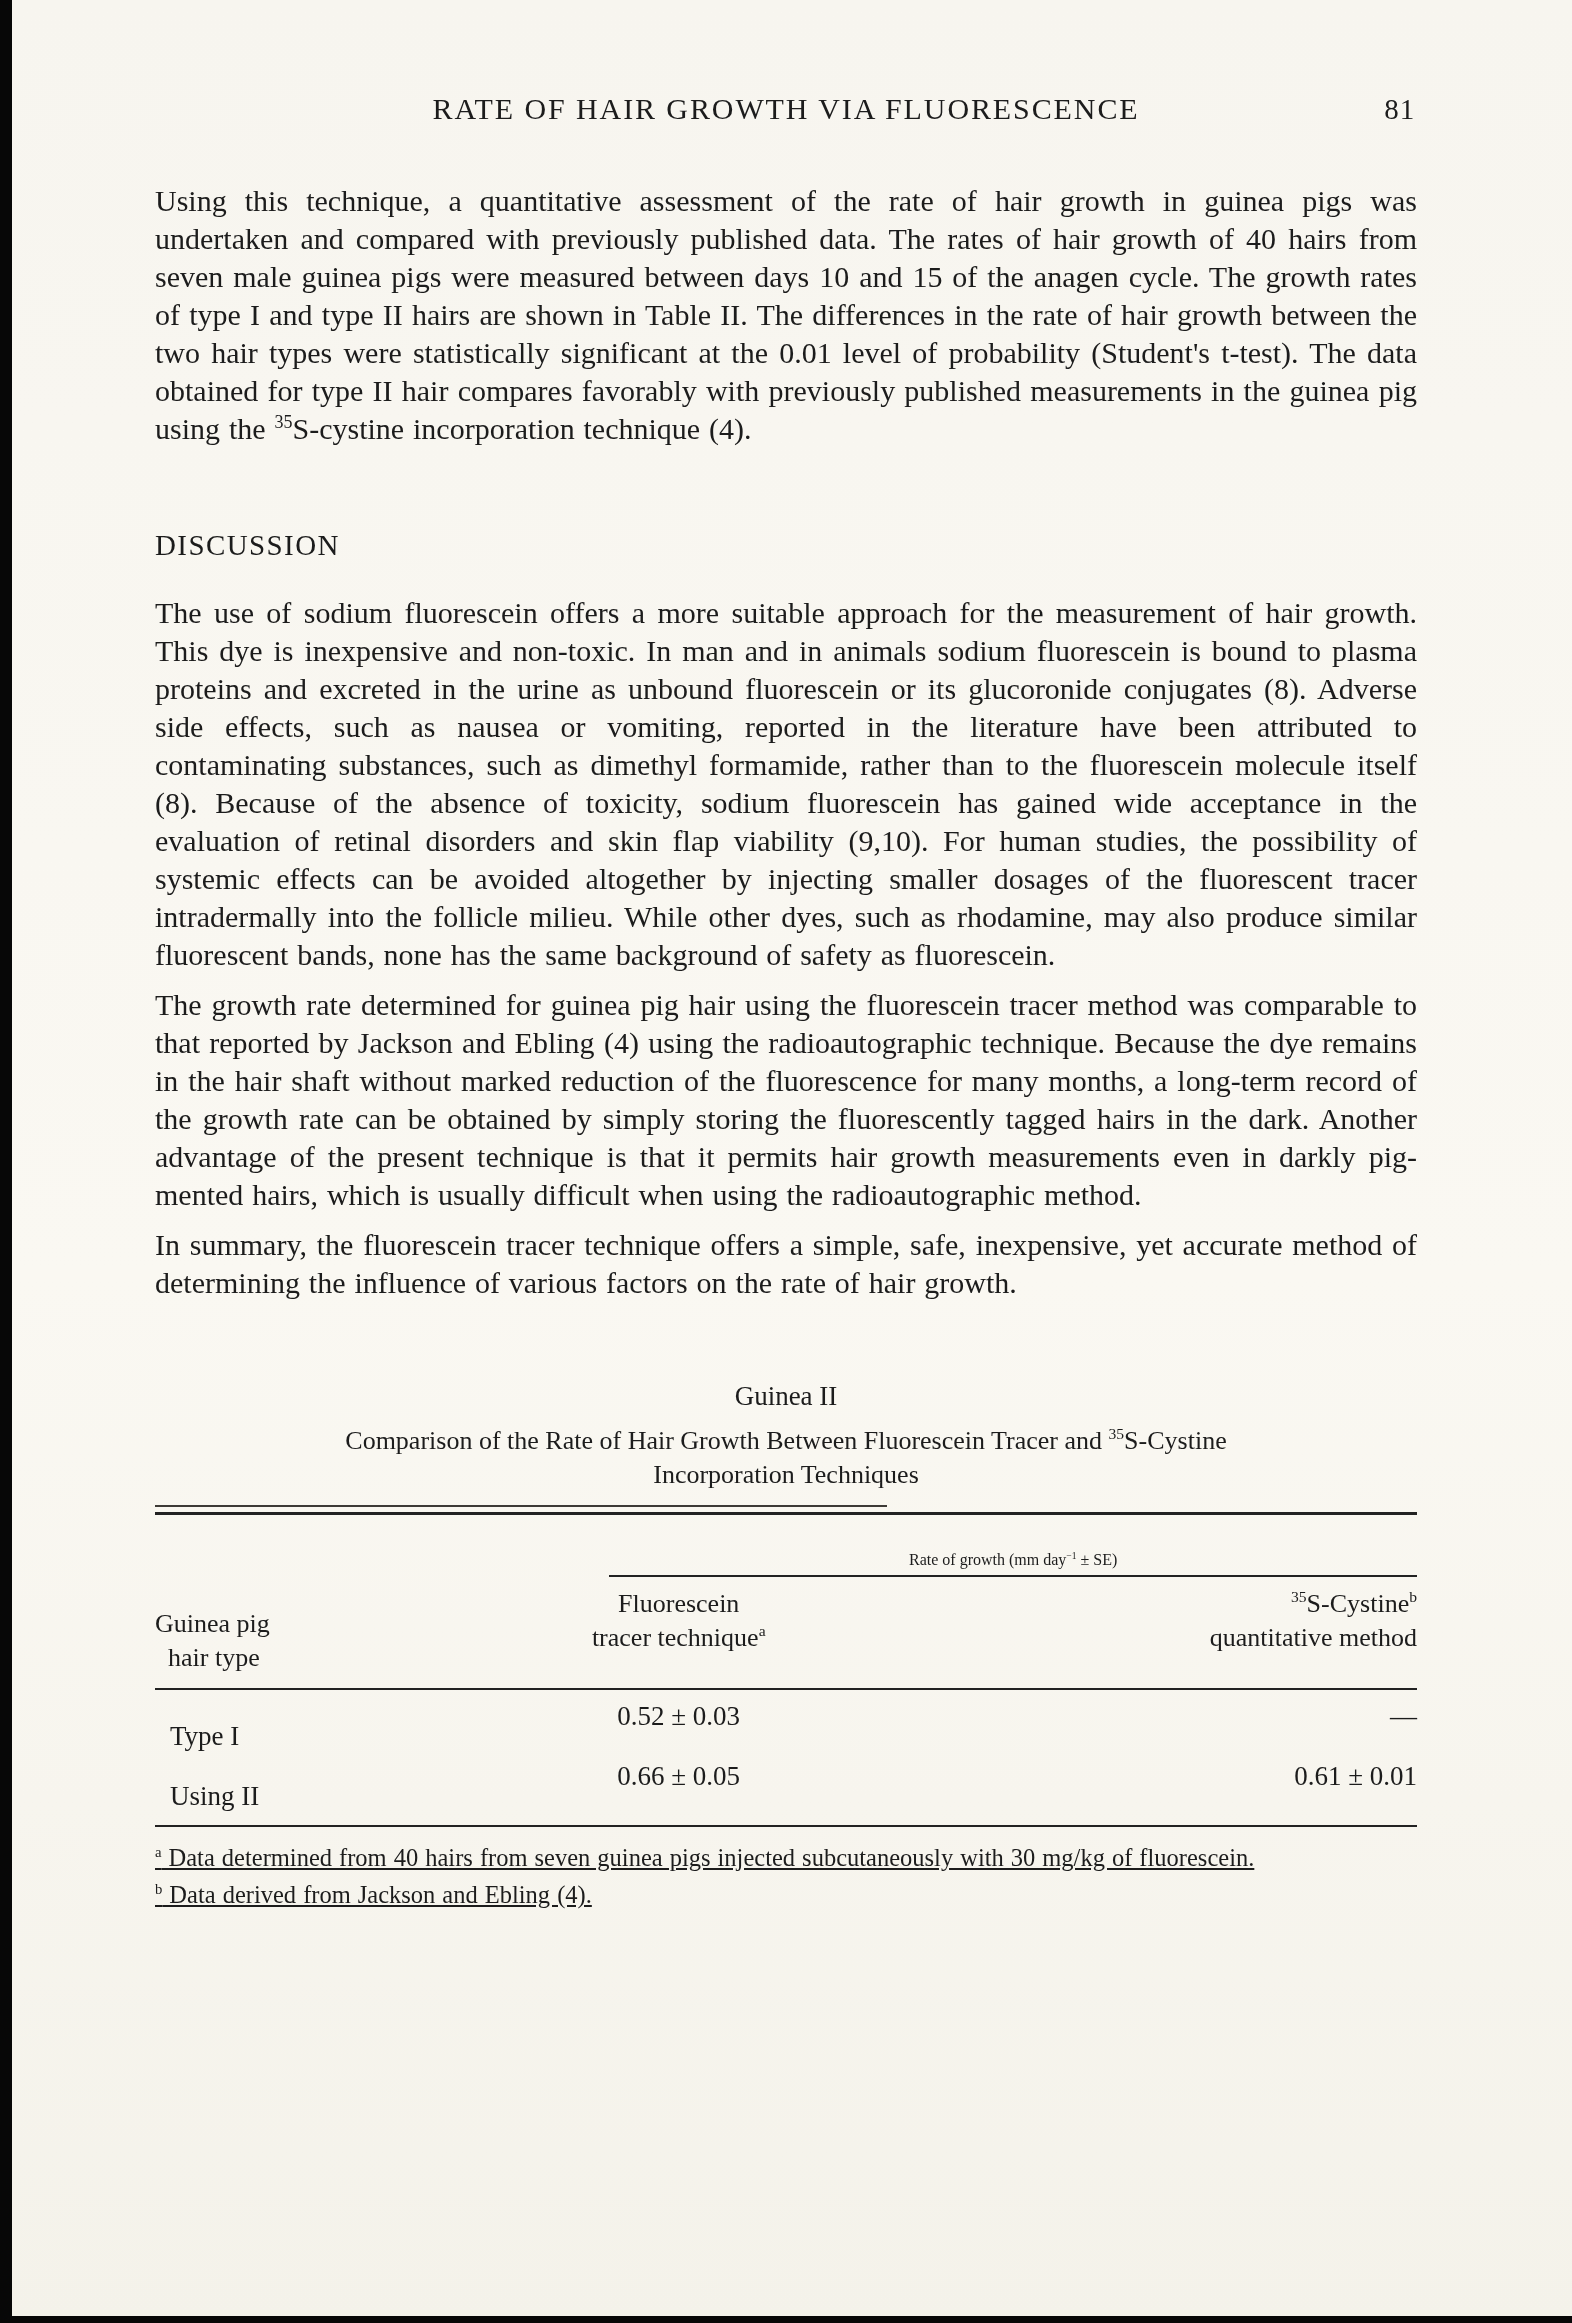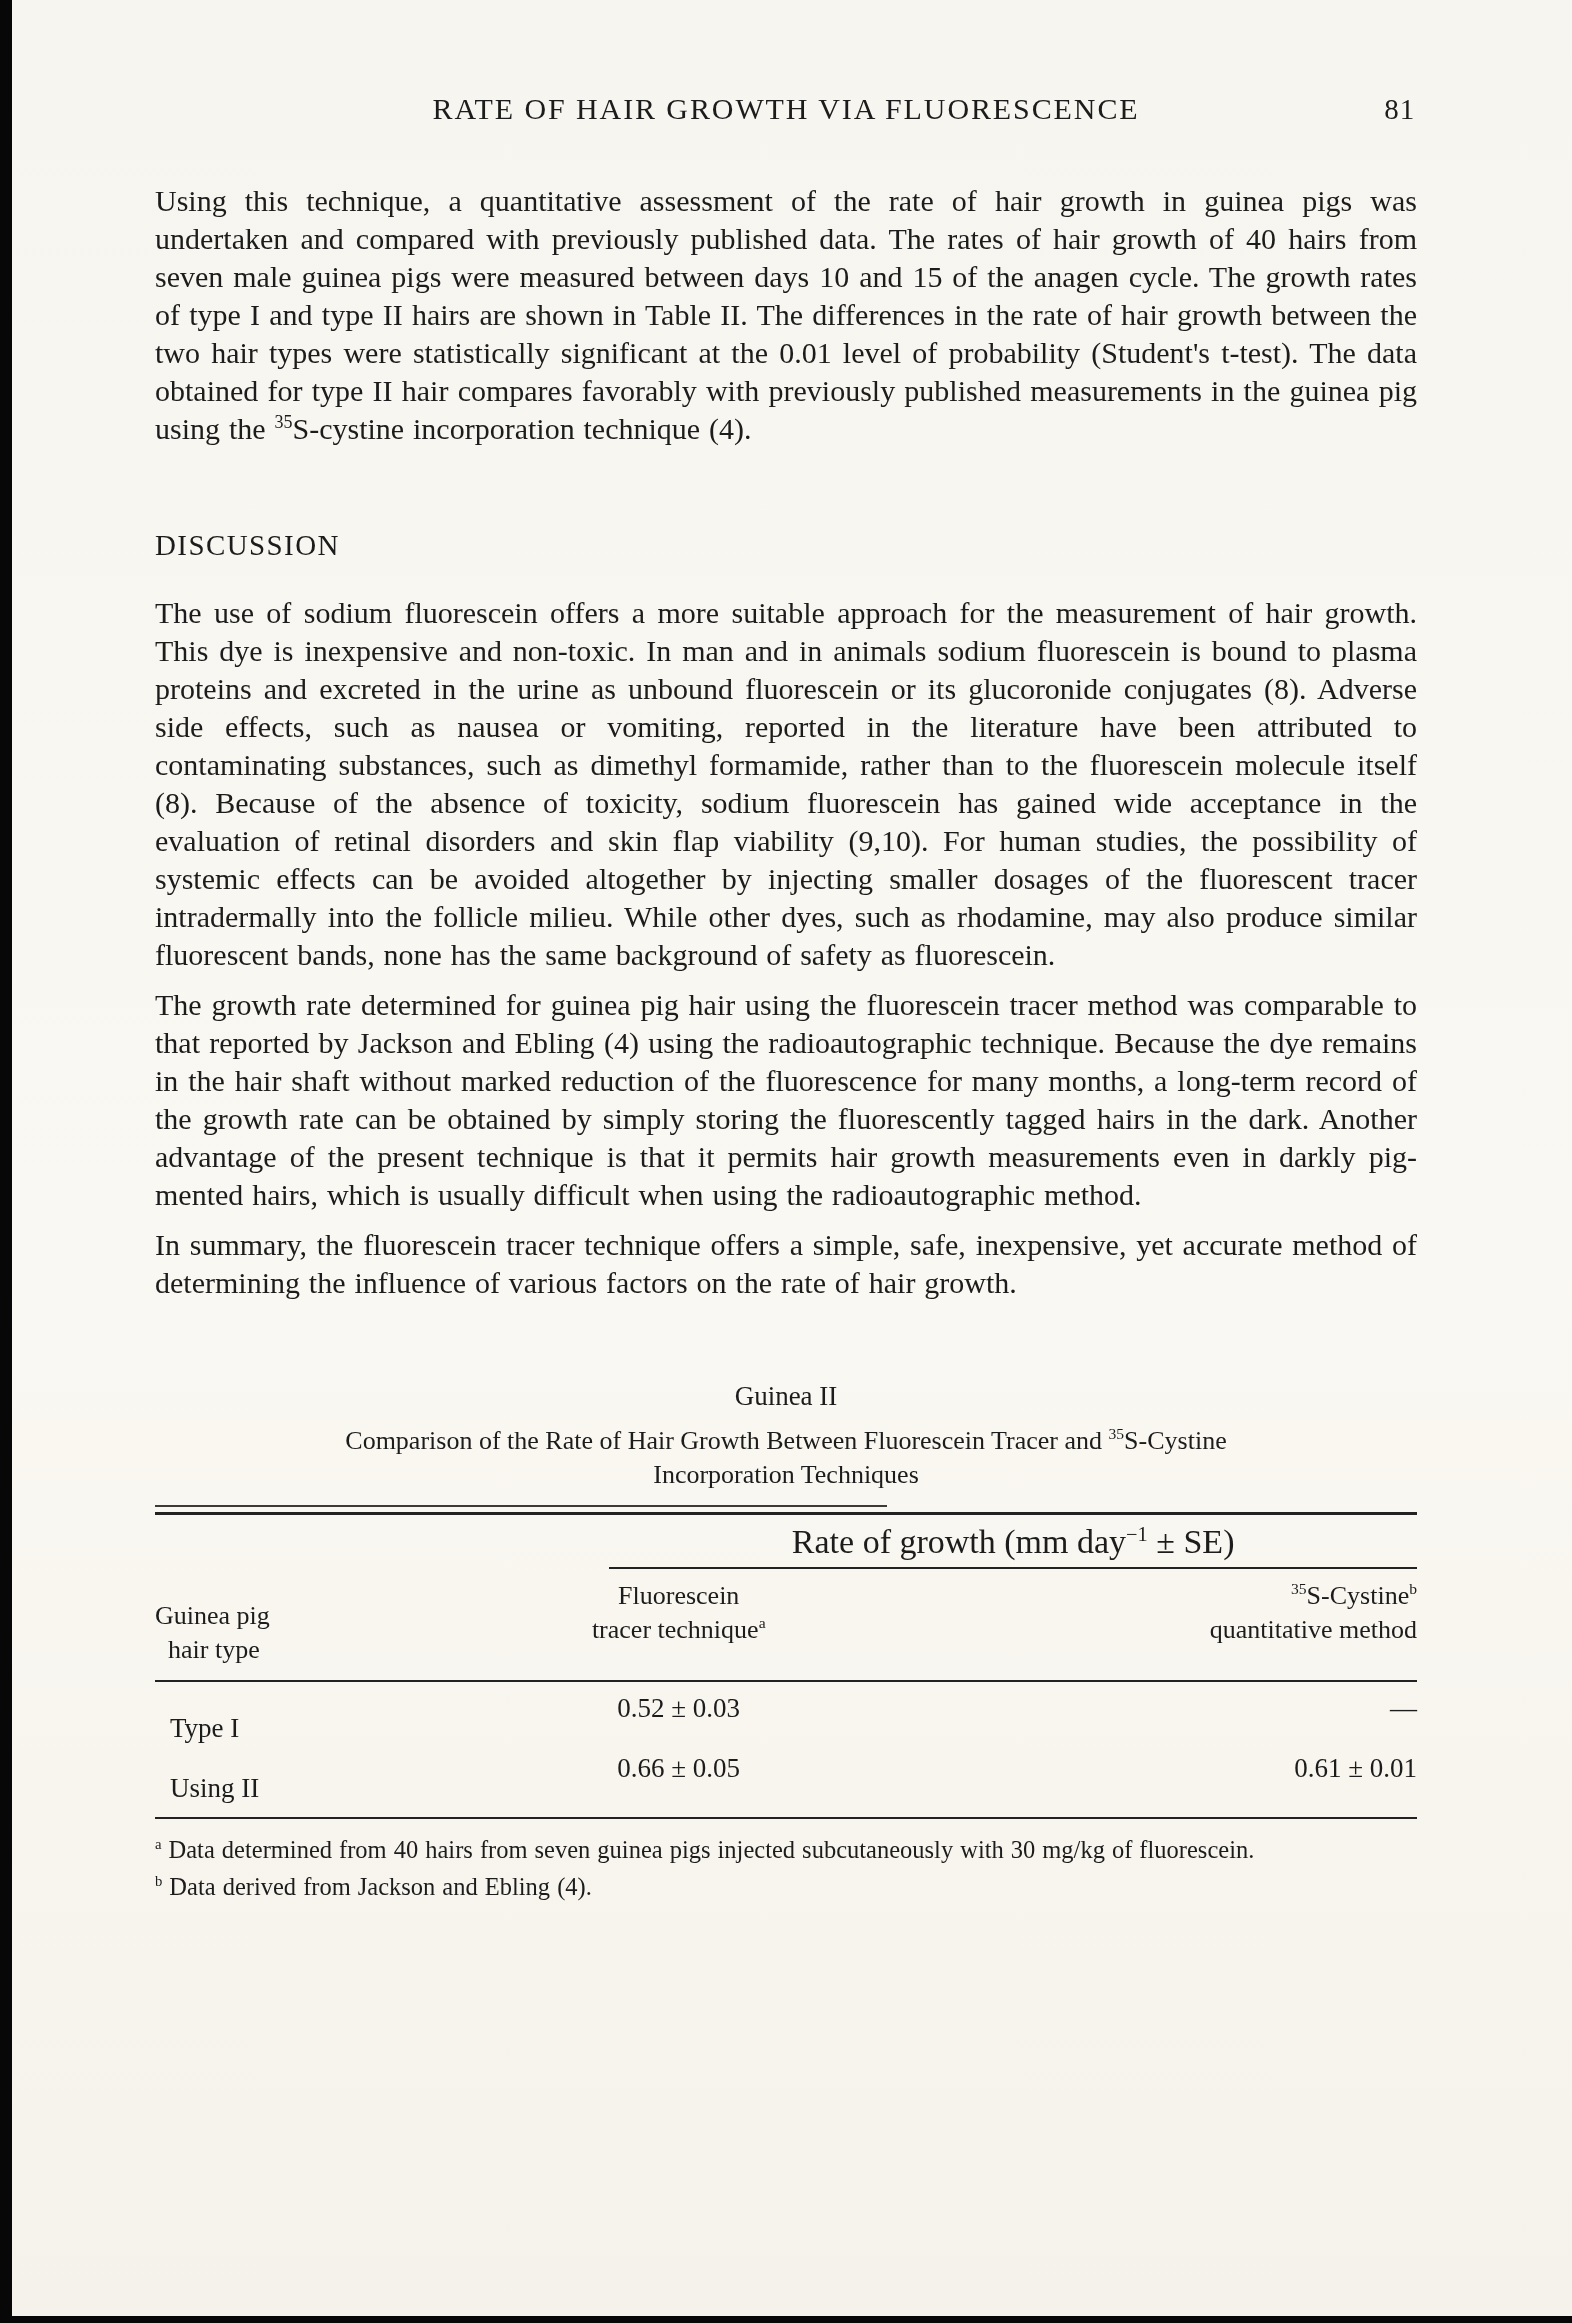--- a/index.html
+++ b/index.html
@@ -65,32 +65,33 @@
   .table-caption { text-align: center; font-size: 26px; line-height: 34px; }
   .artifact-line { width: 58%; height: 1.9px; background: #3d3a36; margin-top: 13px; }
   .rule { height: 2.8px; background: #222; }
   .rule-top { margin-top: 5.6px; }
   .spanner {
     margin-left: 36%;
     width: 64%;
     text-align: center;
     padding: 8.5px 0 5.6px;
     border-bottom: 2.4px solid #222;
-    font-size: 34px;
+    font-size: 16px;
+    margin-top: 28px;
   }
   .col-headers { display: flex; padding: 10.4px 0 12.2px; line-height: 34px; font-size: 26px; }
   .col1 { width: 26%; text-align: left; margin-top: 20px; }
   .col2 { width: 31%; text-align: center; }
   .col3 { width: 43%; text-align: right; padding-left: 22%; }
   .col-headers .col1 .l2 { padding-left: 13px; }
   .data-rows { padding: 5.6px 0 3.8px; }
   .data-row { display: flex; line-height: 40px; font-size: 27px; }
   .data-row .col1 { padding-left: 15px; }
   .rule-bottom { margin-top: 4.7px; }
-  .footnotes { margin-top: 15px; font-size: 24.5px; line-height: 32px; }
+  .footnotes { margin-top: 15px; font-size: 24.5px; line-height: 32px; text-decoration: underline; }
   .footnote { text-align: justify; word-spacing: 0.9px; }
   .footnote + .footnote { margin-top: 4.7px; }
 </style>
 </head>
 <body>
 
 <div class="page">
   <div class="scan-edge-left"></div>
   <div class="scan-edge-bottom"></div>
 

